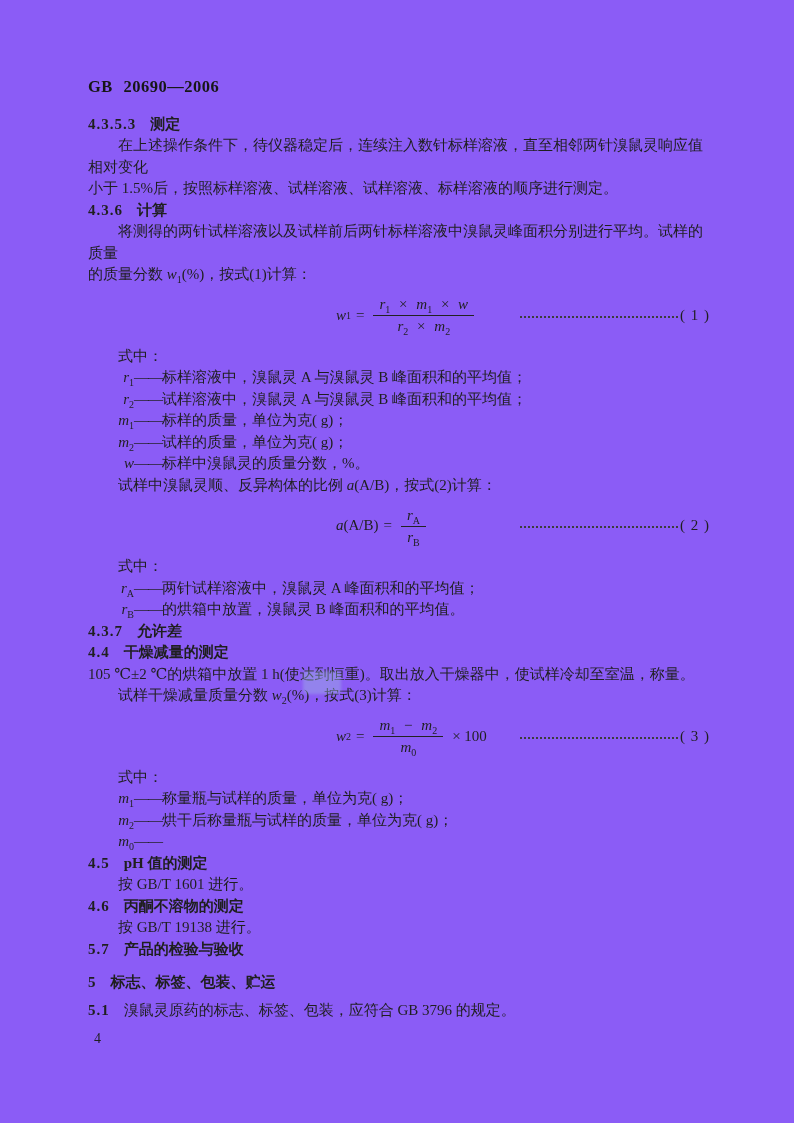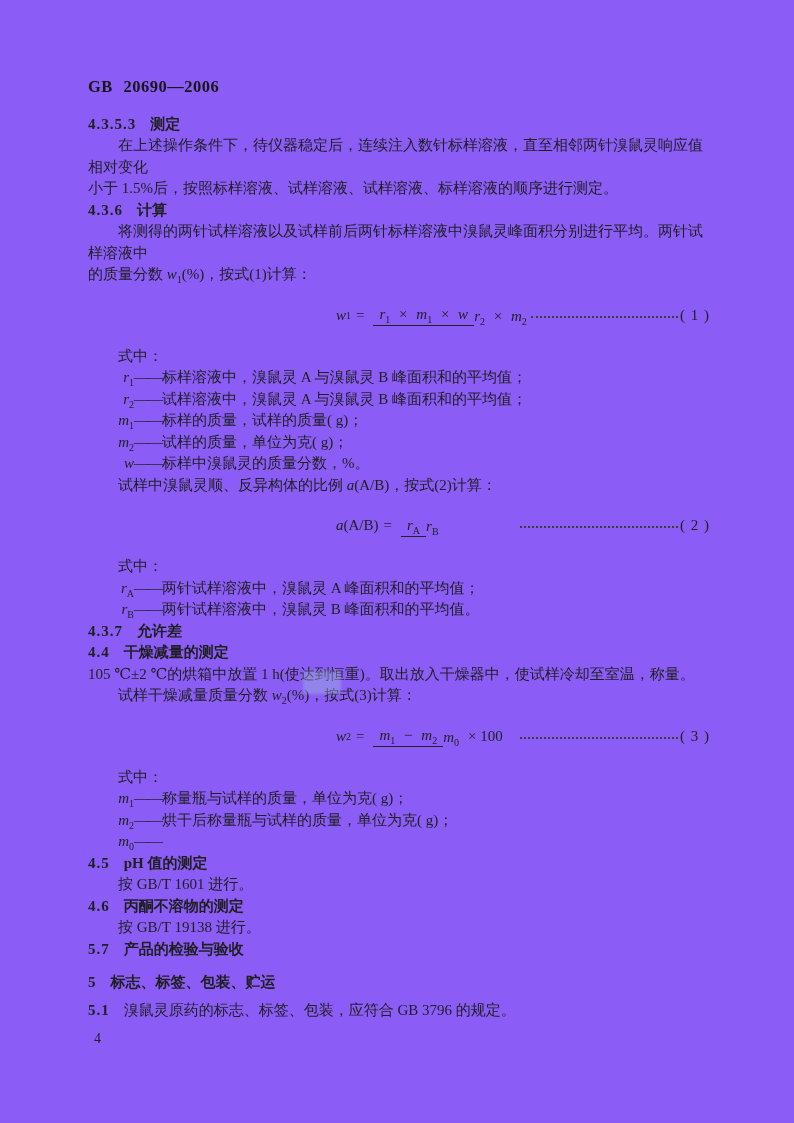--- a/index.html
+++ b/index.html
@@ -36,21 +36,21 @@
   .dtext{}
   
   .frow{
     display:flex;align-items:center;
     margin:6px 0;
     padding-left:248px;
     height:48px;
   }
   .fml{display:inline-flex;align-items:center;white-space:nowrap;}
   .op{margin:0 5px;}
-  .frac{display:inline-flex;align-items:center;margin:0 4px;line-height:19px;}
+  .frac{display:inline-flex;flex-direction:column;align-items:center;margin:0 4px;line-height:19px;}
   .fnum{border-bottom:1px solid #222;padding:0 6px 1px 6px;white-space:nowrap;}
   .fden{padding-top:1px;white-space:nowrap;}
   .leader{
     width:158px;
     margin-left:auto;
     height:2px;
     border-bottom:2px dotted #3c3c3c;
     align-self:center;
   }
   .fno{white-space:nowrap;margin-left:2px;letter-spacing:1px;}
@@ -74,21 +74,21 @@
 
   <div class="h">
     <span class="hn">4.3.5.3</span><span>测定</span>
   </div>
   <div class="ln ind">在上述操作条件下，待仪器稳定后，连续注入数针标样溶液，直至相邻两针溴鼠灵响应值相对变化</div>
   <div class="ln">小于 1.5%后，按照标样溶液、试样溶液、试样溶液、标样溶液的顺序进行测定。</div>
 
   <div class="h">
     <span class="hn">4.3.6</span><span>计算</span>
   </div>
-  <div class="ln ind">将测得的两针试样溶液以及试样前后两针标样溶液中溴鼠灵峰面积分别进行平均。两针试样溶液中</div>
+  <div class="ln ind">将测得的两针试样溶液以及试样前后两针标样溶液中溴鼠灵峰面积分别进行平均。试样的质量</div>
   <div class="ln"><span>的质量分数 </span><span class="v">w</span><sub>1</sub><span>(%)，按式(1)计算：</span></div>
 
   <div class="frow">
     <span class="fml">
       <span class="v">w</span>
         <sub>1</sub>
       <span class="op">=</span>
       <span class="frac">
         <span class="fnum">
           <span class="v">r</span><sub>1</sub>
@@ -116,21 +116,21 @@
       <span class="dtext">标样溶液中，溴鼠灵 A 与溴鼠灵 B 峰面积和的平均值；</span>
   </div>
   <div class="def">
     <span class="dsym"><span class="v">r</span><sub>2</sub></span>
       <span class="ddash">——</span>
       <span class="dtext">试样溶液中，溴鼠灵 A 与溴鼠灵 B 峰面积和的平均值；</span>
   </div>
   <div class="def">
     <span class="dsym"><span class="v">m</span><sub>1</sub></span>
       <span class="ddash">——</span>
-      <span class="dtext">标样的质量，试样的质量( g)；</span>
+      <span class="dtext">标样的质量，单位为克( g)；</span>
   </div>
   <div class="def">
     <span class="dsym"><span class="v">m</span><sub>2</sub></span>
       <span class="ddash">——</span>
       <span class="dtext">试样的质量，单位为克( g)；</span>
   </div>
   <div class="def">
     <span class="dsym"><span class="v">w</span><sub></sub></span>
       <span class="ddash">——</span>
       <span class="dtext">标样中溴鼠灵的质量分数，%。</span>
@@ -155,21 +155,21 @@
   <div class="ln ind">式中：</div>
 
   <div class="def">
     <span class="dsym"><span class="v">r</span><sub>A</sub></span>
       <span class="ddash">——</span>
       <span class="dtext">两针试样溶液中，溴鼠灵 A 峰面积和的平均值；</span>
   </div>
   <div class="def">
     <span class="dsym"><span class="v">r</span><sub>B</sub></span>
       <span class="ddash">——</span>
-      <span class="dtext">两针试样溶液中，溴鼠灵 B 峰面积和的平均值。</span>
+      <span class="dtext">的烘箱中放置，溴鼠灵 B 峰面积和的平均值。</span>
   </div>
 
   <div class="h">
     <span class="hn">4.3.7</span><span>允许差</span>
   </div>
 
   <div class="h">
     <span class="hn">4.4</span><span>干燥减量的测定</span>
   </div>
   <div class="ln">105 ℃±2 ℃的烘箱中放置 1 h(使达到恒重)。取出放入干燥器中，使试样冷却至室温，称量。</div>

